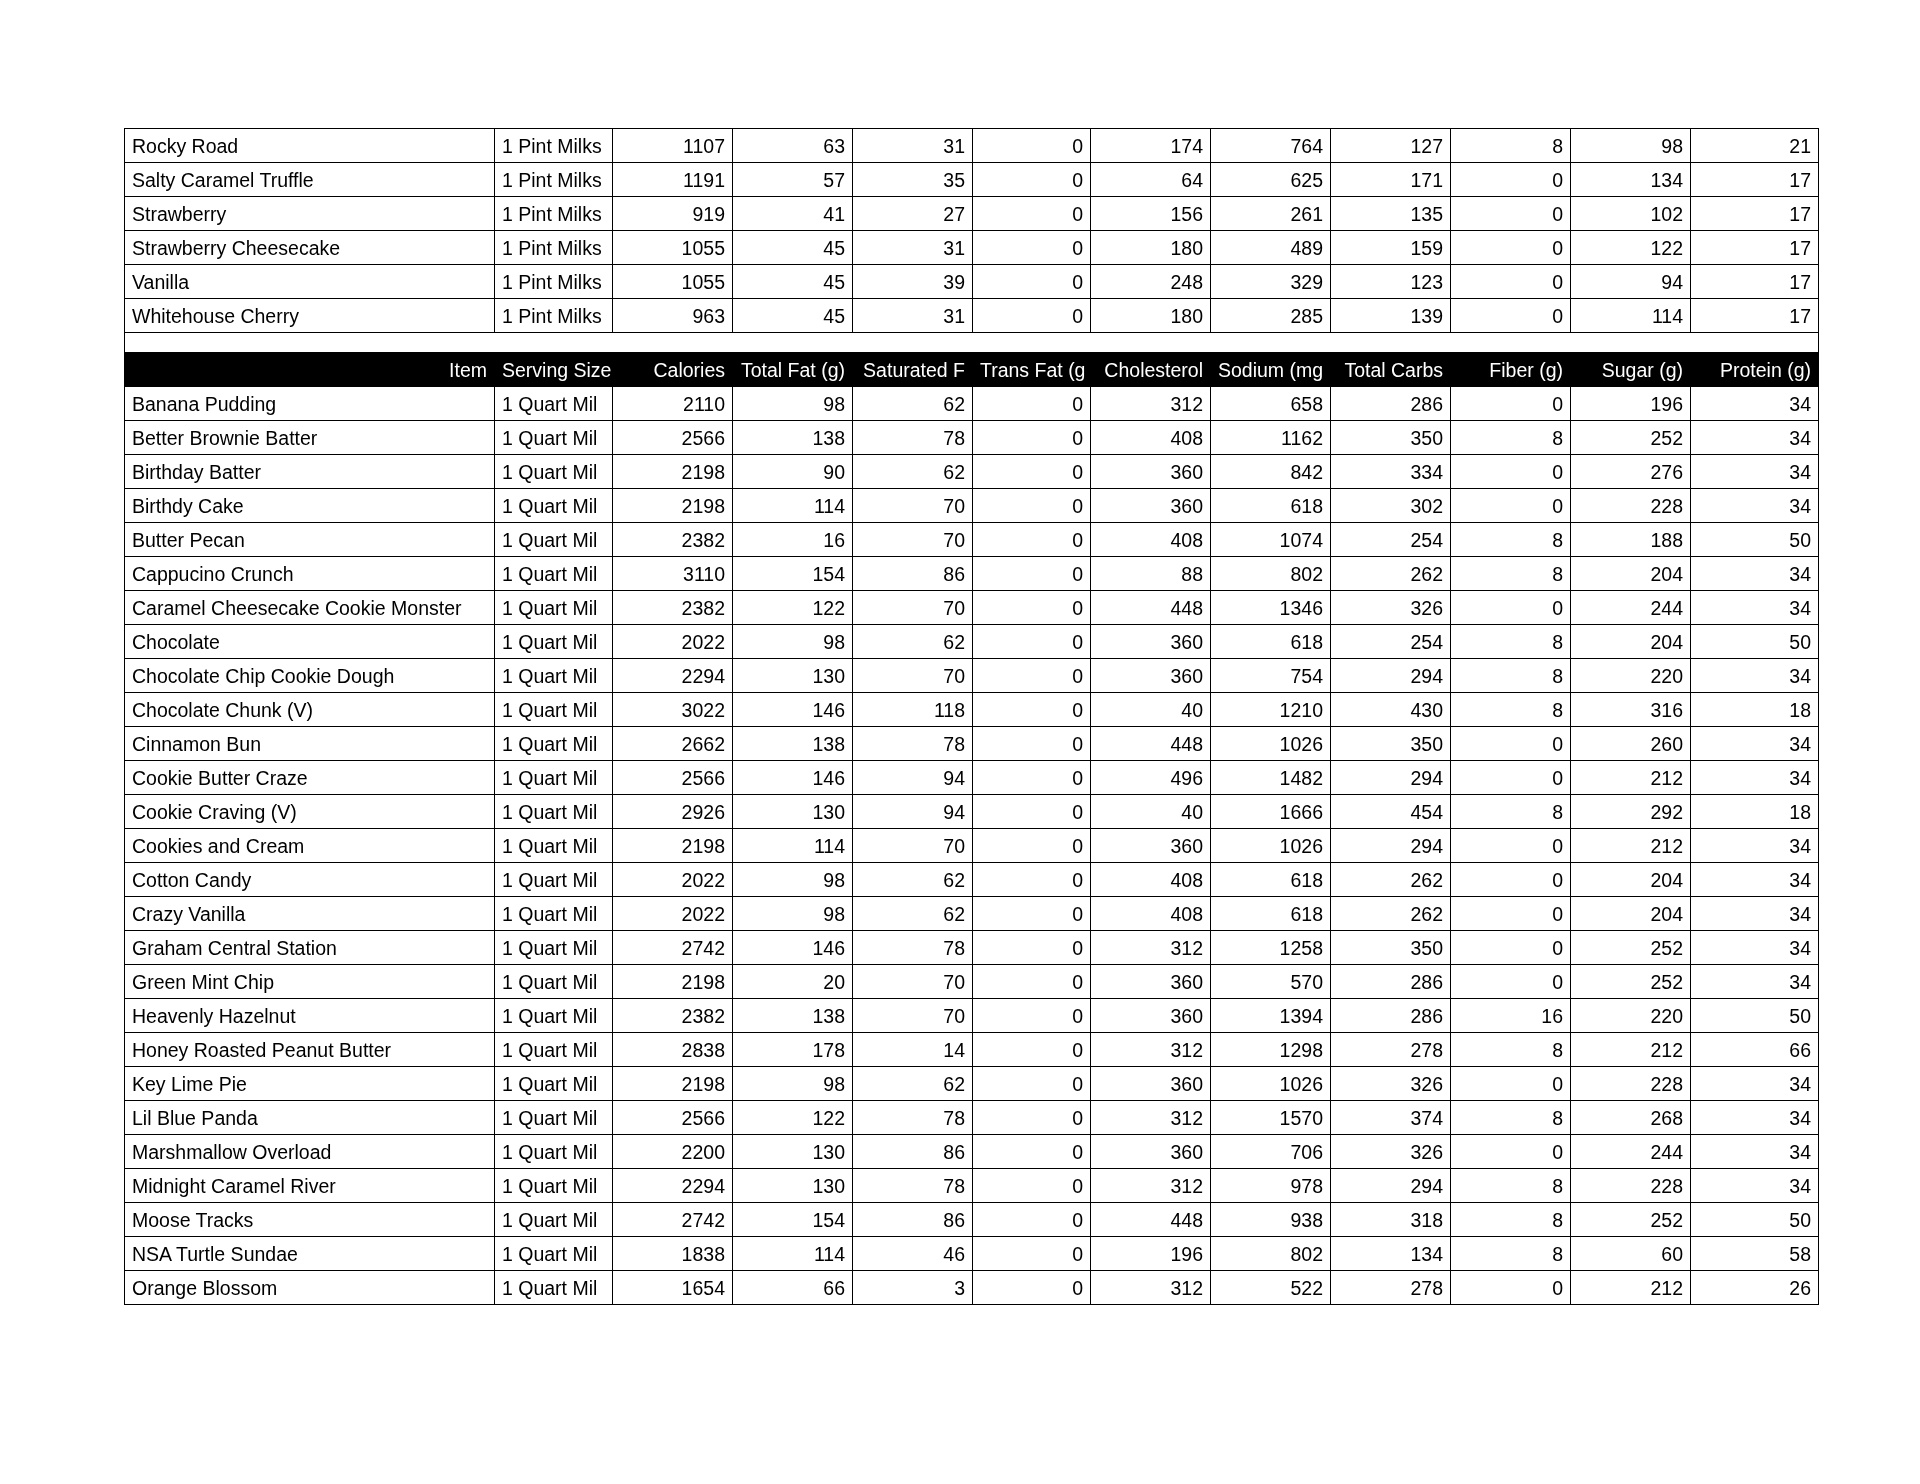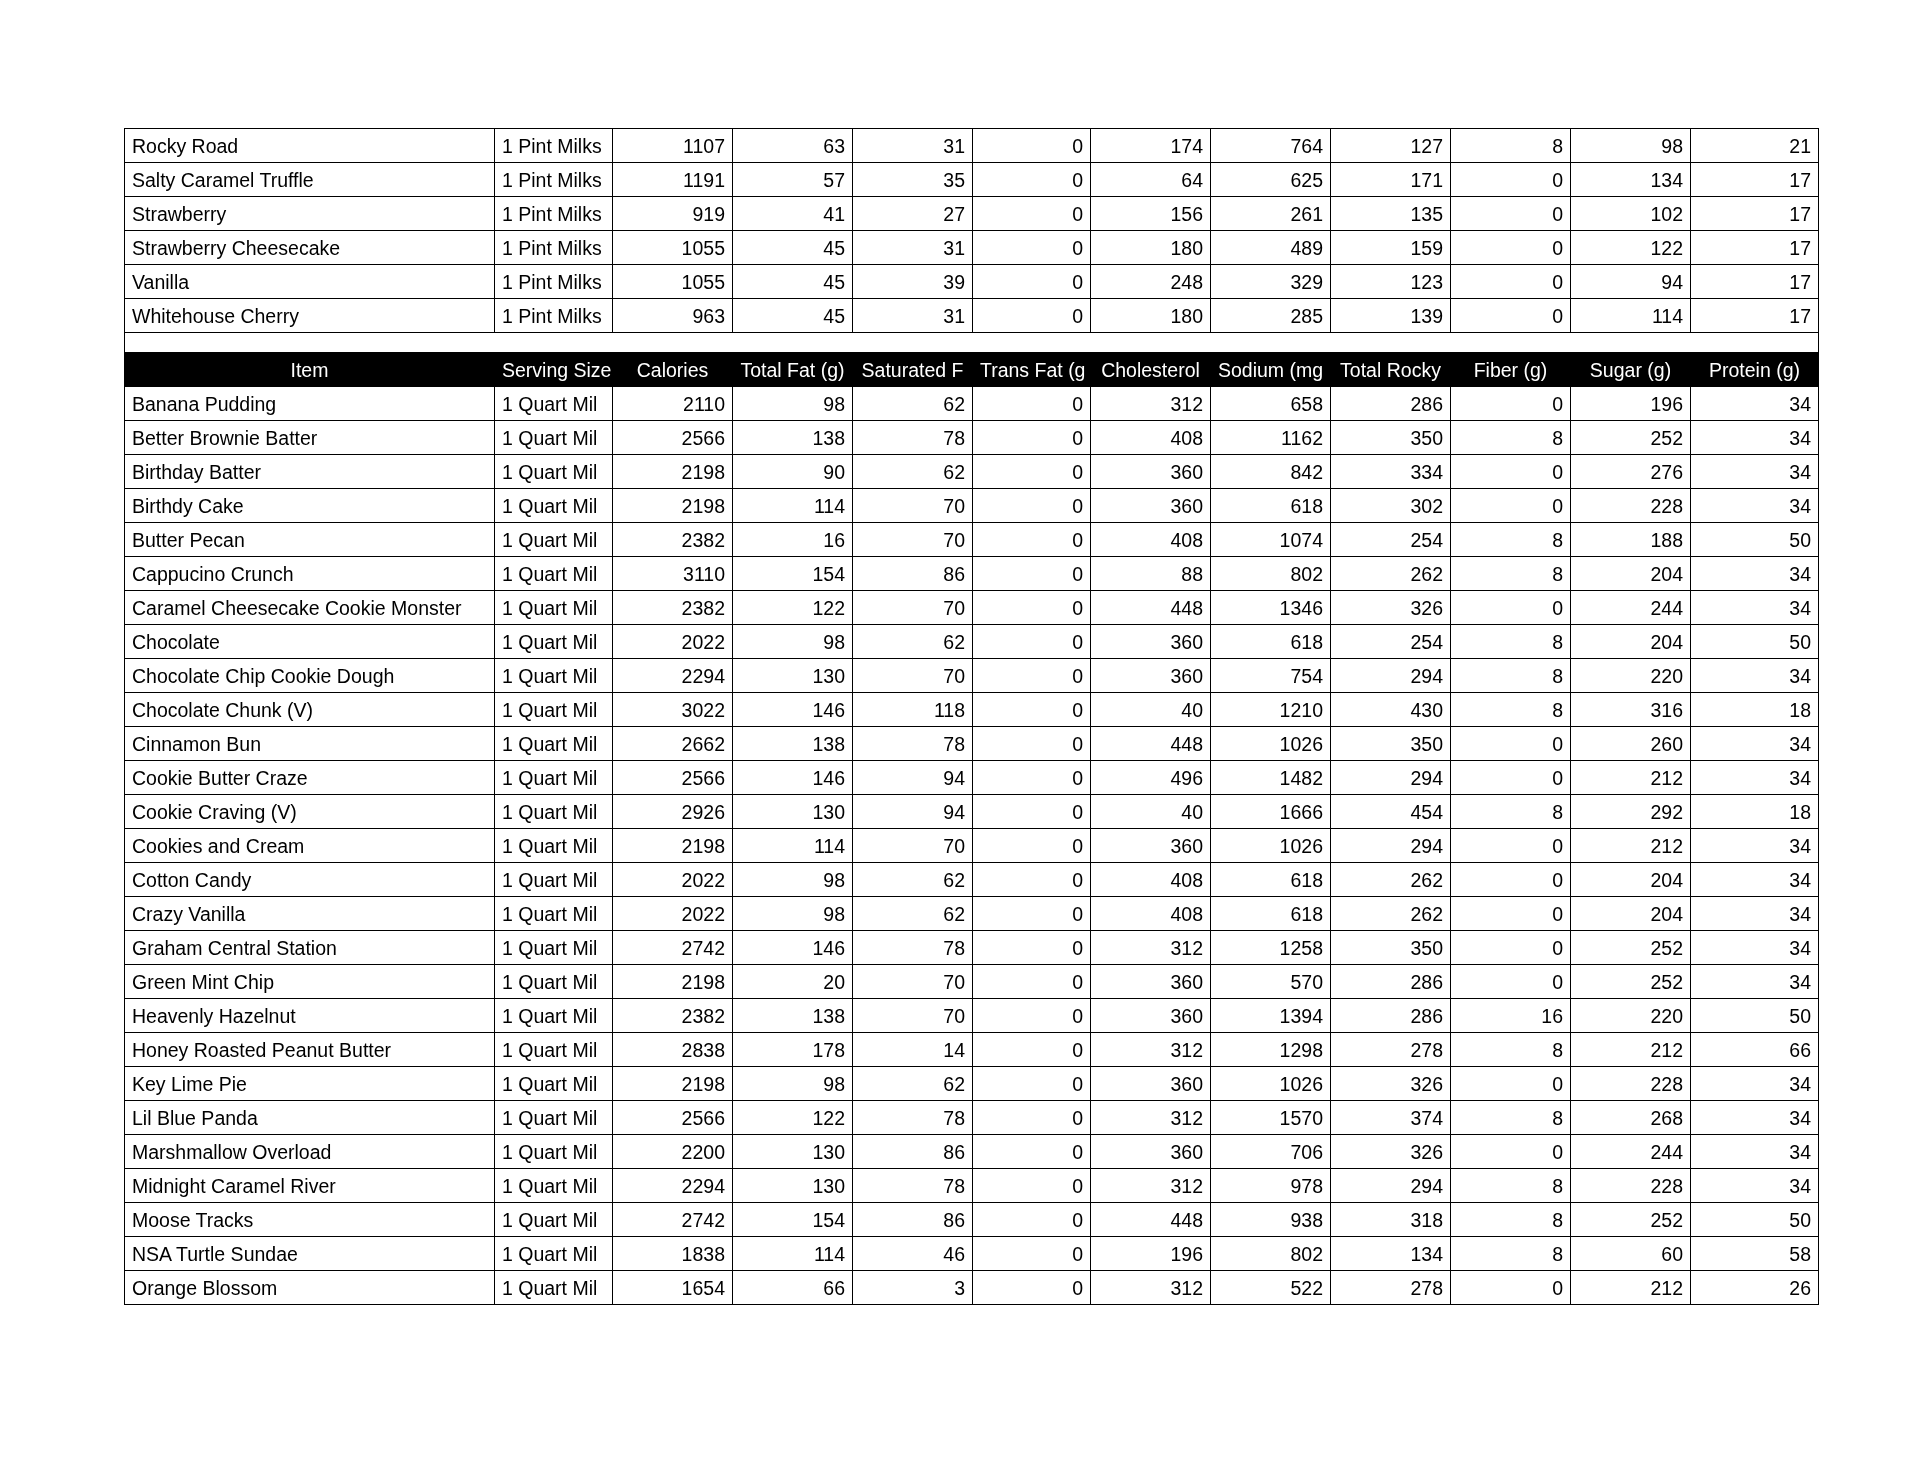--- a/index.html
+++ b/index.html
@@ -57,21 +57,21 @@
   col.c-fiber     { width: 120px; }
   col.c-sugar     { width: 120px; }
   col.c-protein   { width: 128px; }
 
   td.text-col  { text-align: left; }
   td.num-col   { text-align: right; }
 
   tr.header-row td {
     background: #000000;
     color: #ffffff;
-    text-align: center;
+    text-align: right;
     border: 1px solid #000000;
   }
   tr.spacer-row td {
     border-left: 1px solid #000000;
     border-right: 1px solid #000000;
     border-top: 1px solid #000000;
     border-bottom: none;
     height: 20px;
     background: #ffffff;
   }
@@ -193,21 +193,21 @@
           </tr>
           <tr class="header-row">
             <td>Item</td>
             <td>Serving Size</td>
             <td>Calories</td>
             <td>Total Fat (g)</td>
             <td>Saturated F</td>
             <td>Trans Fat (g</td>
             <td>Cholesterol</td>
             <td>Sodium (mg</td>
-            <td>Total Rocky</td>
+            <td>Total Carbs</td>
             <td>Fiber (g)</td>
             <td>Sugar (g)</td>
             <td>Protein (g)</td>
           </tr>
           <tr>
             <td class="text-col">Banana Pudding</td>
             <td class="text-col">1 Quart Mil</td>
             <td class="num-col">2110</td>
             <td class="num-col">98</td>
             <td class="num-col">62</td>

